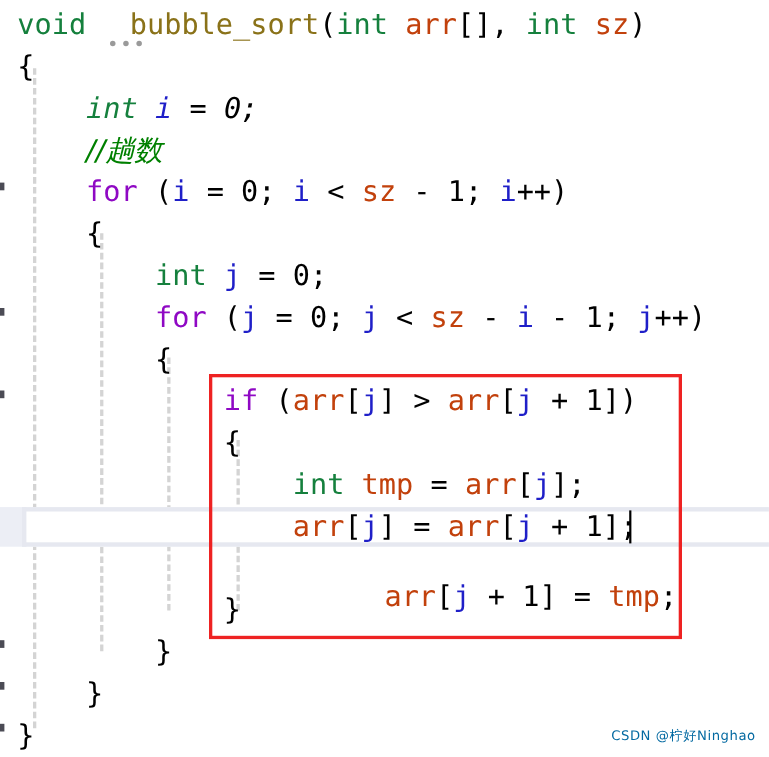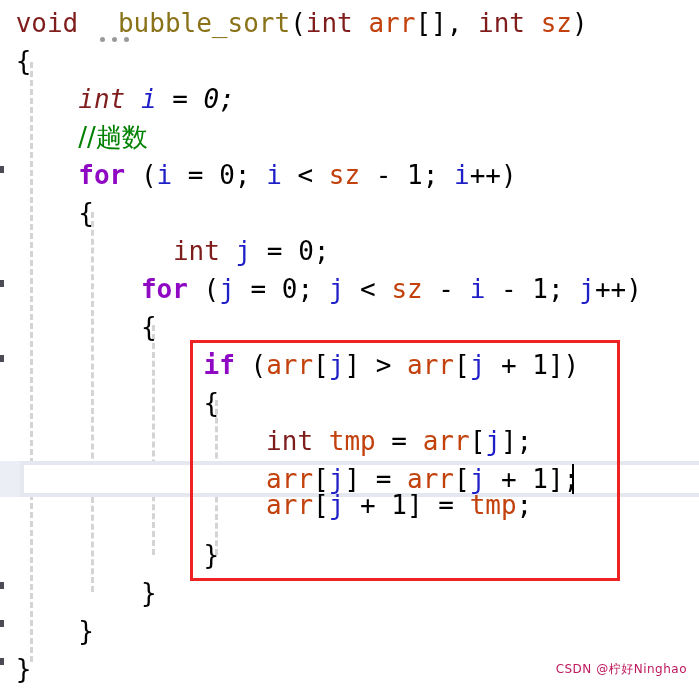--- a/index.html
+++ b/index.html
@@ -75,28 +75,28 @@
     width: 699px;
     height: 38px;
     line-height: 38px;
     white-space: pre;
     font-size: 26px;
     letter-spacing: 0px;
     z-index: 4;
     color: #000000;
   }
 
-  .kw   { color: #7f1d1d; }   
-  .ctl  { color: #8f08c4; font-weight: bold; }   
+  .kw   { color: #15803d; }   
+  .ctl  { color: #8f08c4; }   
   .var  { color: #1f1fc8; }   
   .ident{ color: #c2410c; }   
   .fn   { color: #8a7219; margin-left: 24px; }   
   .cmt  { color: #008000; }   
   .punc { color: #000000; }
-  .cjk  { font-family: "DejaVu Sans", sans-serif; }
+  .cjk  { font-family: "DejaVu Sans", sans-serif; font-style: italic; }
 
   
   #suggest-dots {
     position: absolute;
     z-index: 5;
     display: flex;
     gap: 7px;
   }
   #suggest-dots i {
     display: block;
@@ -114,21 +114,21 @@
     z-index: 6;
   }
 
   
   #watermark {
     position: absolute;
     right: 12px;
     bottom: 10px;
     font-family: "DejaVu Sans", sans-serif;
     font-size: 12px;
-    color: #be185d;
+    color: #0369a1;
     letter-spacing: .5px;
     z-index: 7;
     white-space: pre;
   }
 </style>
 </head>
 <body>
 
 <div id="editor">
 
@@ -160,37 +160,37 @@
   <div class="line" style="top:42px;"><span class="punc"> {</span></div>
 
   <div class="line" style="top:80px;font-style:italic;"><span class="punc">     </span><span class="kw">int</span><span class="punc"> </span><span class="var">i</span><span class="punc"> = </span><span class="punc">0</span><span class="punc">;</span></div>
 
   <div class="line" style="top:118px;"><span class="punc">     </span><span class="cmt cjk">//趟数</span></div>
 
   <div class="line" style="top:156px;"><span class="punc">     </span><span class="ctl">for</span><span class="punc"> (</span><span class="var">i</span><span class="punc"> = </span><span>0</span><span class="punc">; </span><span class="var">i</span><span class="punc"> &lt; </span><span class="ident">sz</span><span class="punc"> - </span><span>1</span><span class="punc">; </span><span class="var">i</span><span class="punc">++)</span></div>
 
   <div class="line" style="top:194px;"><span class="punc">     {</span></div>
 
-  <div class="line" style="top:232px;padding-left:32px;"><span class="punc">         </span><span class="kw">int</span><span class="punc"> </span><span class="var">j</span><span class="punc"> = </span><span>0</span><span class="punc">;</span></div>
+  <div class="line" style="top:232px;"><span class="punc">         </span><span class="kw">int</span><span class="punc"> </span><span class="var">j</span><span class="punc"> = </span><span>0</span><span class="punc">;</span></div>
 
   <div class="line" style="top:270px;"><span class="punc">         </span><span class="ctl">for</span><span class="punc"> (</span><span class="var">j</span><span class="punc"> = </span><span>0</span><span class="punc">; </span><span class="var">j</span><span class="punc"> &lt; </span><span class="ident">sz</span><span class="punc"> - </span><span class="var">i</span><span class="punc"> - </span><span>1</span><span class="punc">; </span><span class="var">j</span><span class="punc">++)</span></div>
 
   <div class="line" style="top:308px;"><span class="punc">         {</span></div>
 
   <div class="line" style="top:346px;"><span class="punc">             </span><span class="ctl">if</span><span class="punc"> (</span><span class="ident">arr</span><span class="punc">[</span><span class="var">j</span><span class="punc">] &gt; </span><span class="ident">arr</span><span class="punc">[</span><span class="var">j</span><span class="punc"> + </span><span>1</span><span class="punc">])</span></div>
 
   <div class="line" style="top:384px;"><span class="punc">             {</span></div>
 
   <div class="line" style="top:422px;"><span class="punc">                 </span><span class="kw">int</span><span class="punc"> </span><span class="ident">tmp</span><span class="punc"> = </span><span class="ident">arr</span><span class="punc">[</span><span class="var">j</span><span class="punc">];</span></div>
 
   <div class="line" style="top:460px;"><span class="punc">                 </span><span class="ident">arr</span><span class="punc">[</span><span class="var">j</span><span class="punc">] = </span><span class="ident">arr</span><span class="punc">[</span><span class="var">j</span><span class="punc"> + </span><span>1</span><span class="punc">];</span></div>
 
   <div id="caret" style="left:572px; top:464px;"></div>
 
-  <div class="line" style="top:486px;"><span class="punc">                 </span><span class="ident">arr</span><span class="punc">[</span><span class="var">j</span><span class="punc"> + </span><span>1</span><span class="punc">] = </span><span class="ident">tmp</span><span class="punc">;</span></div>
+  <div class="line" style="top:524px;text-align:center;"><span class="punc">                 </span><span class="ident">arr</span><span class="punc">[</span><span class="var">j</span><span class="punc"> + </span><span>1</span><span class="punc">] = </span><span class="ident">tmp</span><span class="punc">;</span></div>
 
   <div class="line" style="top:536px;"><span class="punc">             }</span></div>
 
   <div class="line" style="top:574px;"><span class="punc">         }</span></div>
 
   <div class="line" style="top:612px;"><span class="punc">     }</span></div>
 
   <div class="line" style="top:650px;"><span class="punc"> }</span></div>
 
   <div id="watermark">CSDN @柠好Ninghao</div>

